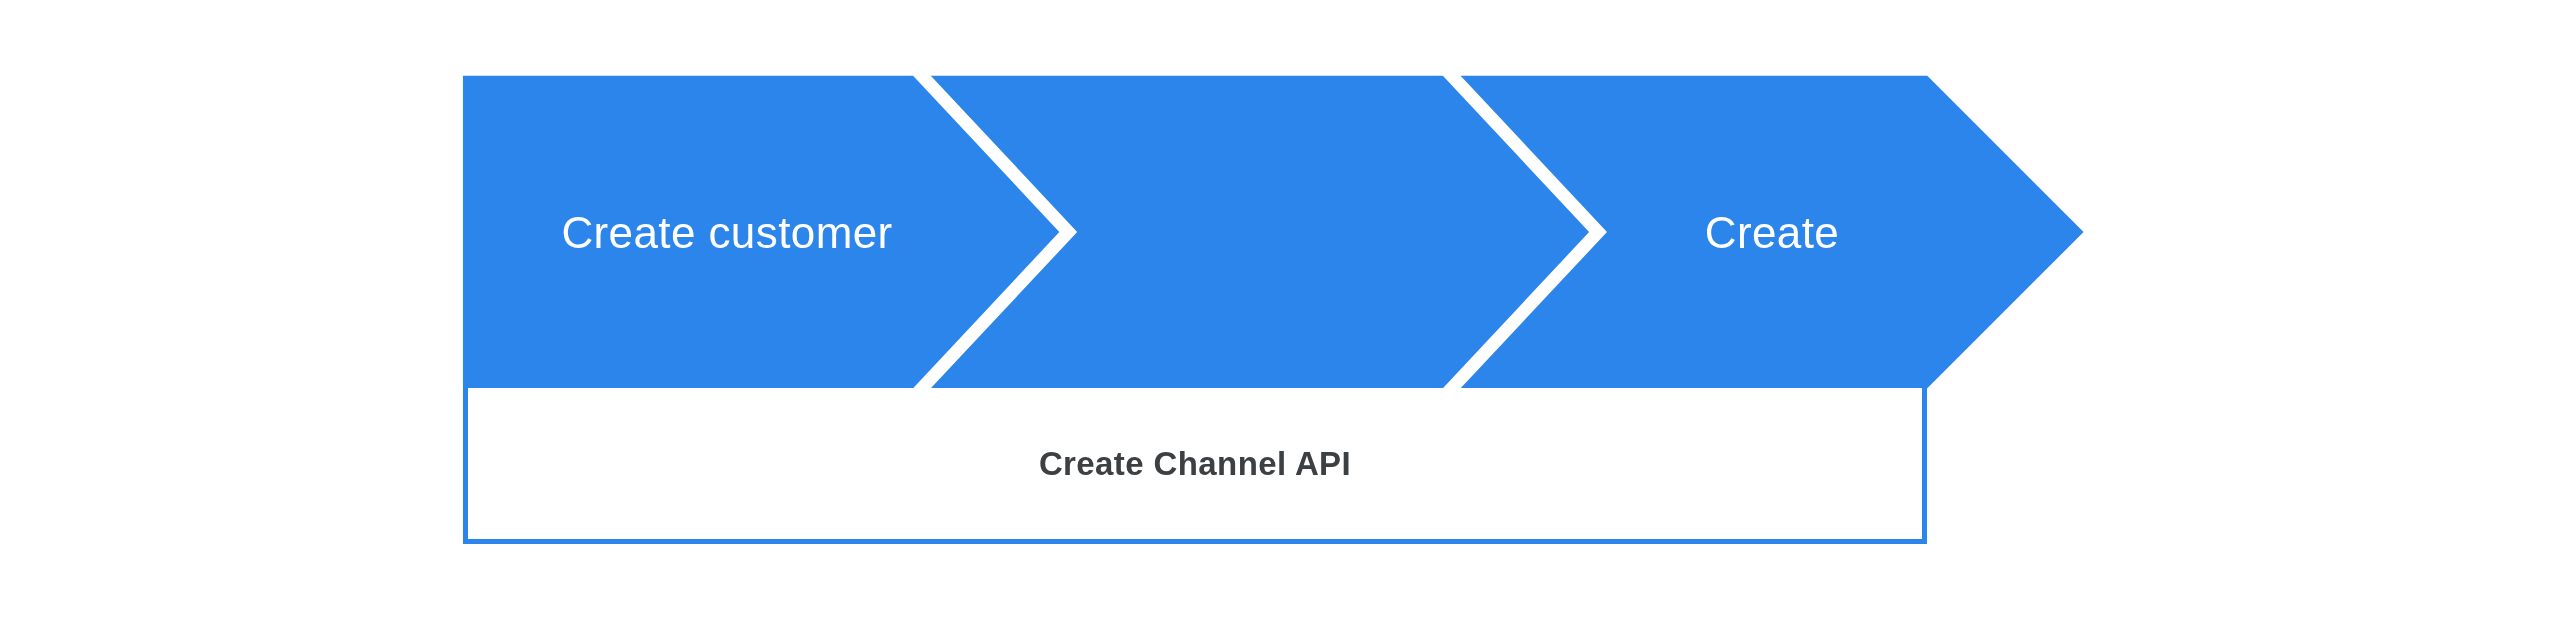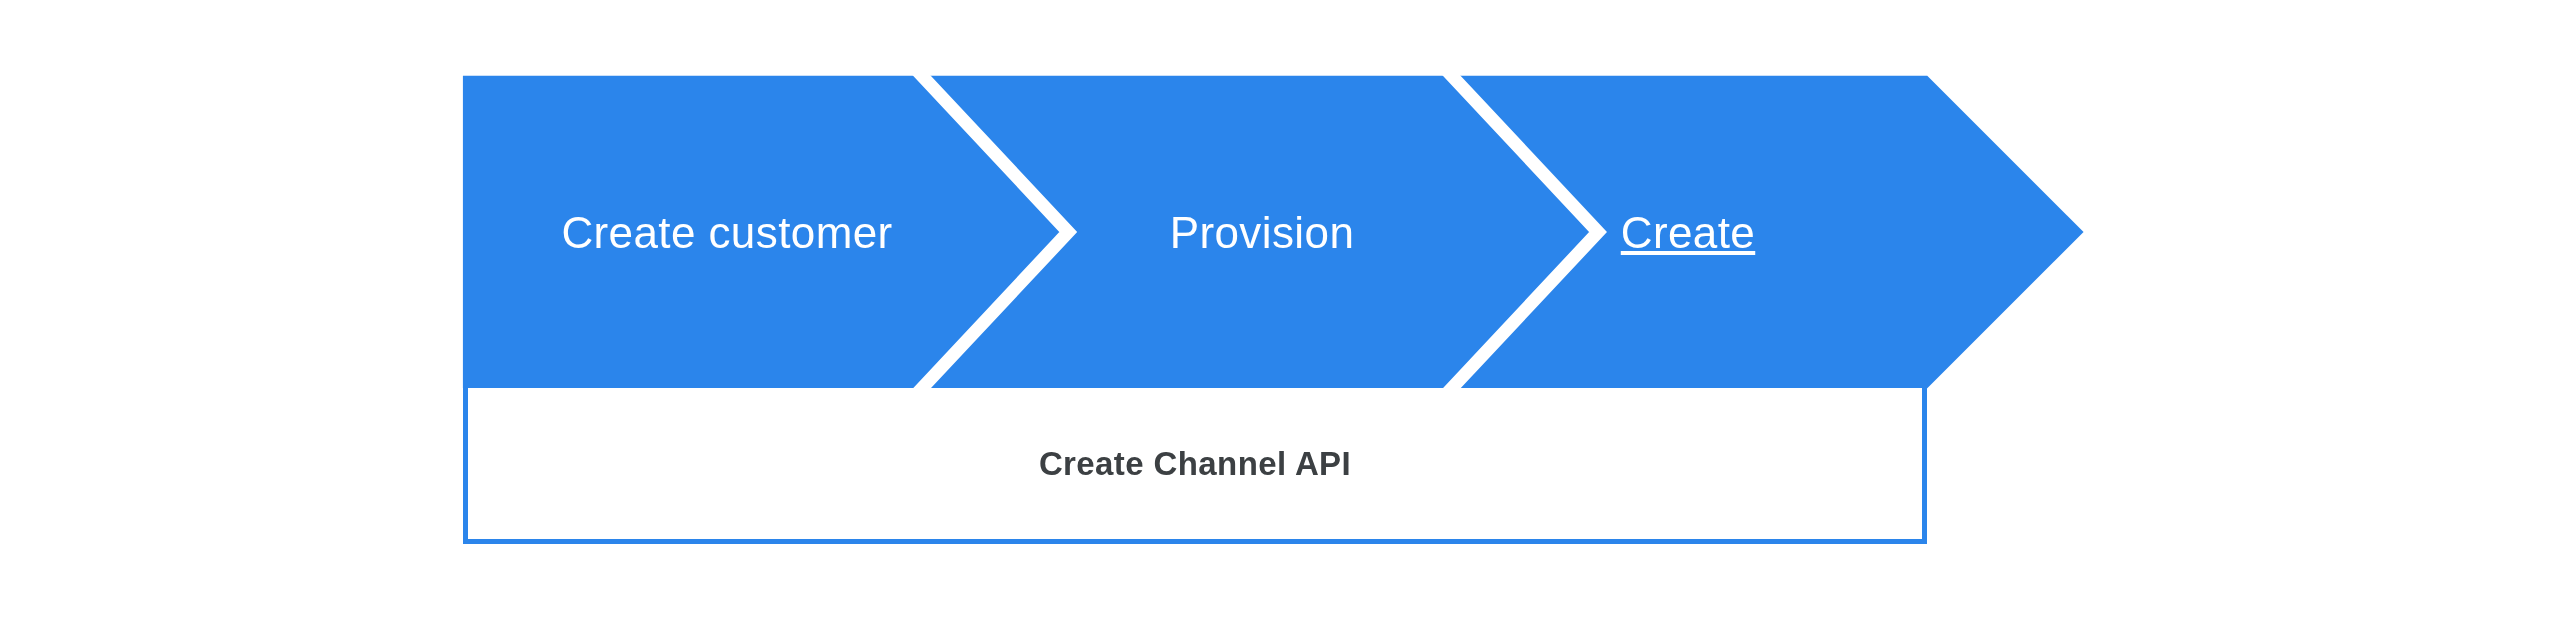--- a/index.html
+++ b/index.html
@@ -52,21 +52,21 @@
     text-align: center;
     color: var(--step-text);
     font-size: 44px;
     line-height: 57px;
     font-weight: 400;
     letter-spacing: 0.4px;
   }
   .step-label span { display: block; }
   .step-1 { left: 463px; }
   .step-2 { left: 998px; }
-  .step-3 { left: 1424px; text-decoration: underline; }
+  .step-3 { left: 1508px; }
   .api-box {
     position: absolute;
     left: 463px;
     top: 388px;
     width: 1464px;
     height: 156px;
     background: var(--api-box-bg);
     border-left: 5.2px solid var(--api-box-border);
     border-right: 5.2px solid var(--api-box-border);
     border-bottom: 5.2px solid var(--api-box-border);
@@ -90,21 +90,20 @@
     <polygon class="arrow-body" points="533,87 2219,87 2399,267 2219,447 533,447"></polygon>
     <path class="separator" d="M 1053 78 L 1230 267 L 1053 456"></path>
     <path class="separator" d="M 1663 78 L 1840 267 L 1663 456"></path>
   </svg>
 
   <div class="step-label step-1">
     <span>Create customer</span>
   </div>
 
   <div class="step-label step-2">
-    <span>Provision</span>
   </div>
 
   <div class="step-label step-3">
     <span>Create</span>
   </div>
 
   <div class="api-box">
     <span>Create Channel API</span>
   </div>
 

